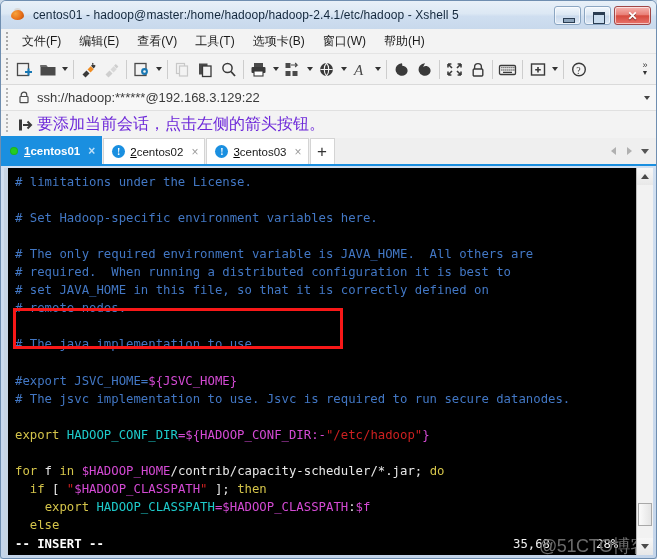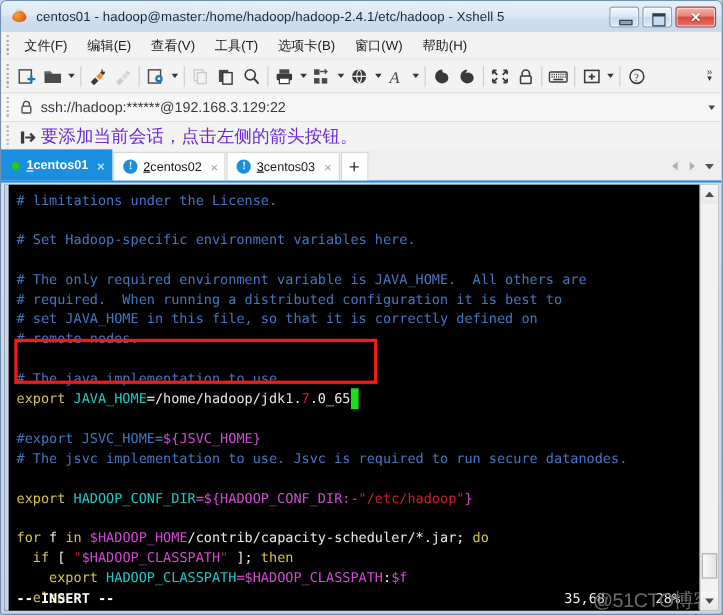--- a/index.html
+++ b/index.html
@@ -538,21 +538,20 @@
           <div class="tline"><span class="c-cmt"># limitations under the License.</span></div>
           <div class="tline">&nbsp;</div>
           <div class="tline"><span class="c-cmt"># Set Hadoop-specific environment variables here.</span></div>
           <div class="tline">&nbsp;</div>
           <div class="tline"><span class="c-cmt"># The only required environment variable is JAVA_HOME.  All others are</span></div>
           <div class="tline"><span class="c-cmt"># required.  When running a distributed configuration it is best to</span></div>
           <div class="tline"><span class="c-cmt"># set JAVA_HOME in this file, so that it is correctly defined on</span></div>
           <div class="tline"><span class="c-cmt"># remote nodes.</span></div>
           <div class="tline">&nbsp;</div>
           <div class="tline"><span class="c-cmt"># The java implementation to use.</span></div>
-          <div class="tline"><span class="c-kw">export</span><span class="c-txt"> </span><span class="c-var">JAVA_HOME</span><span class="c-txt">=/home/hadoop/jdk1.</span><span class="c-num">7</span><span class="c-txt">.0_65</span><span class="cursor"> </span></div>
           <div class="tline">&nbsp;</div>
           <div class="tline"><span class="c-cmt">#export JSVC_HOME=</span><span class="c-mag">${JSVC_HOME}</span></div>
           <div class="tline"><span class="c-cmt"># The jsvc implementation to use. Jsvc is required to run secure datanodes.</span></div>
           <div class="tline">&nbsp;</div>
           <div class="tline"><span class="c-kw">export</span><span class="c-txt"> </span><span class="c-var">HADOOP_CONF_DIR</span><span class="c-mag">=</span><span class="c-mag">${HADOOP_CONF_DIR:-</span><span class="c-str">"/etc/hadoop"</span><span class="c-mag">}</span></div>
           <div class="tline">&nbsp;</div>
           <div class="tline"><span class="c-kw">for</span><span class="c-txt"> f </span><span class="c-kw">in</span><span class="c-txt"> </span><span class="c-mag">$HADOOP_HOME</span><span class="c-txt">/contrib/capacity-scheduler/*.jar; </span><span class="c-kw">do</span></div>
           <div class="tline"><span class="c-txt">  </span><span class="c-kw">if</span><span class="c-txt"> [ </span><span class="c-str">"</span><span class="c-mag">$HADOOP_CLASSPATH</span><span class="c-str">"</span><span class="c-txt"> ]; </span><span class="c-kw">then</span></div>
           <div class="tline"><span class="c-txt">    </span><span class="c-kw">export</span><span class="c-txt"> </span><span class="c-var">HADOOP_CLASSPATH</span><span class="c-mag">=</span><span class="c-mag">$HADOOP_CLASSPATH</span><span class="c-txt">:</span><span class="c-mag">$f</span></div>
           <div class="tline"><span class="c-txt">  </span><span class="c-kw">else</span></div>

